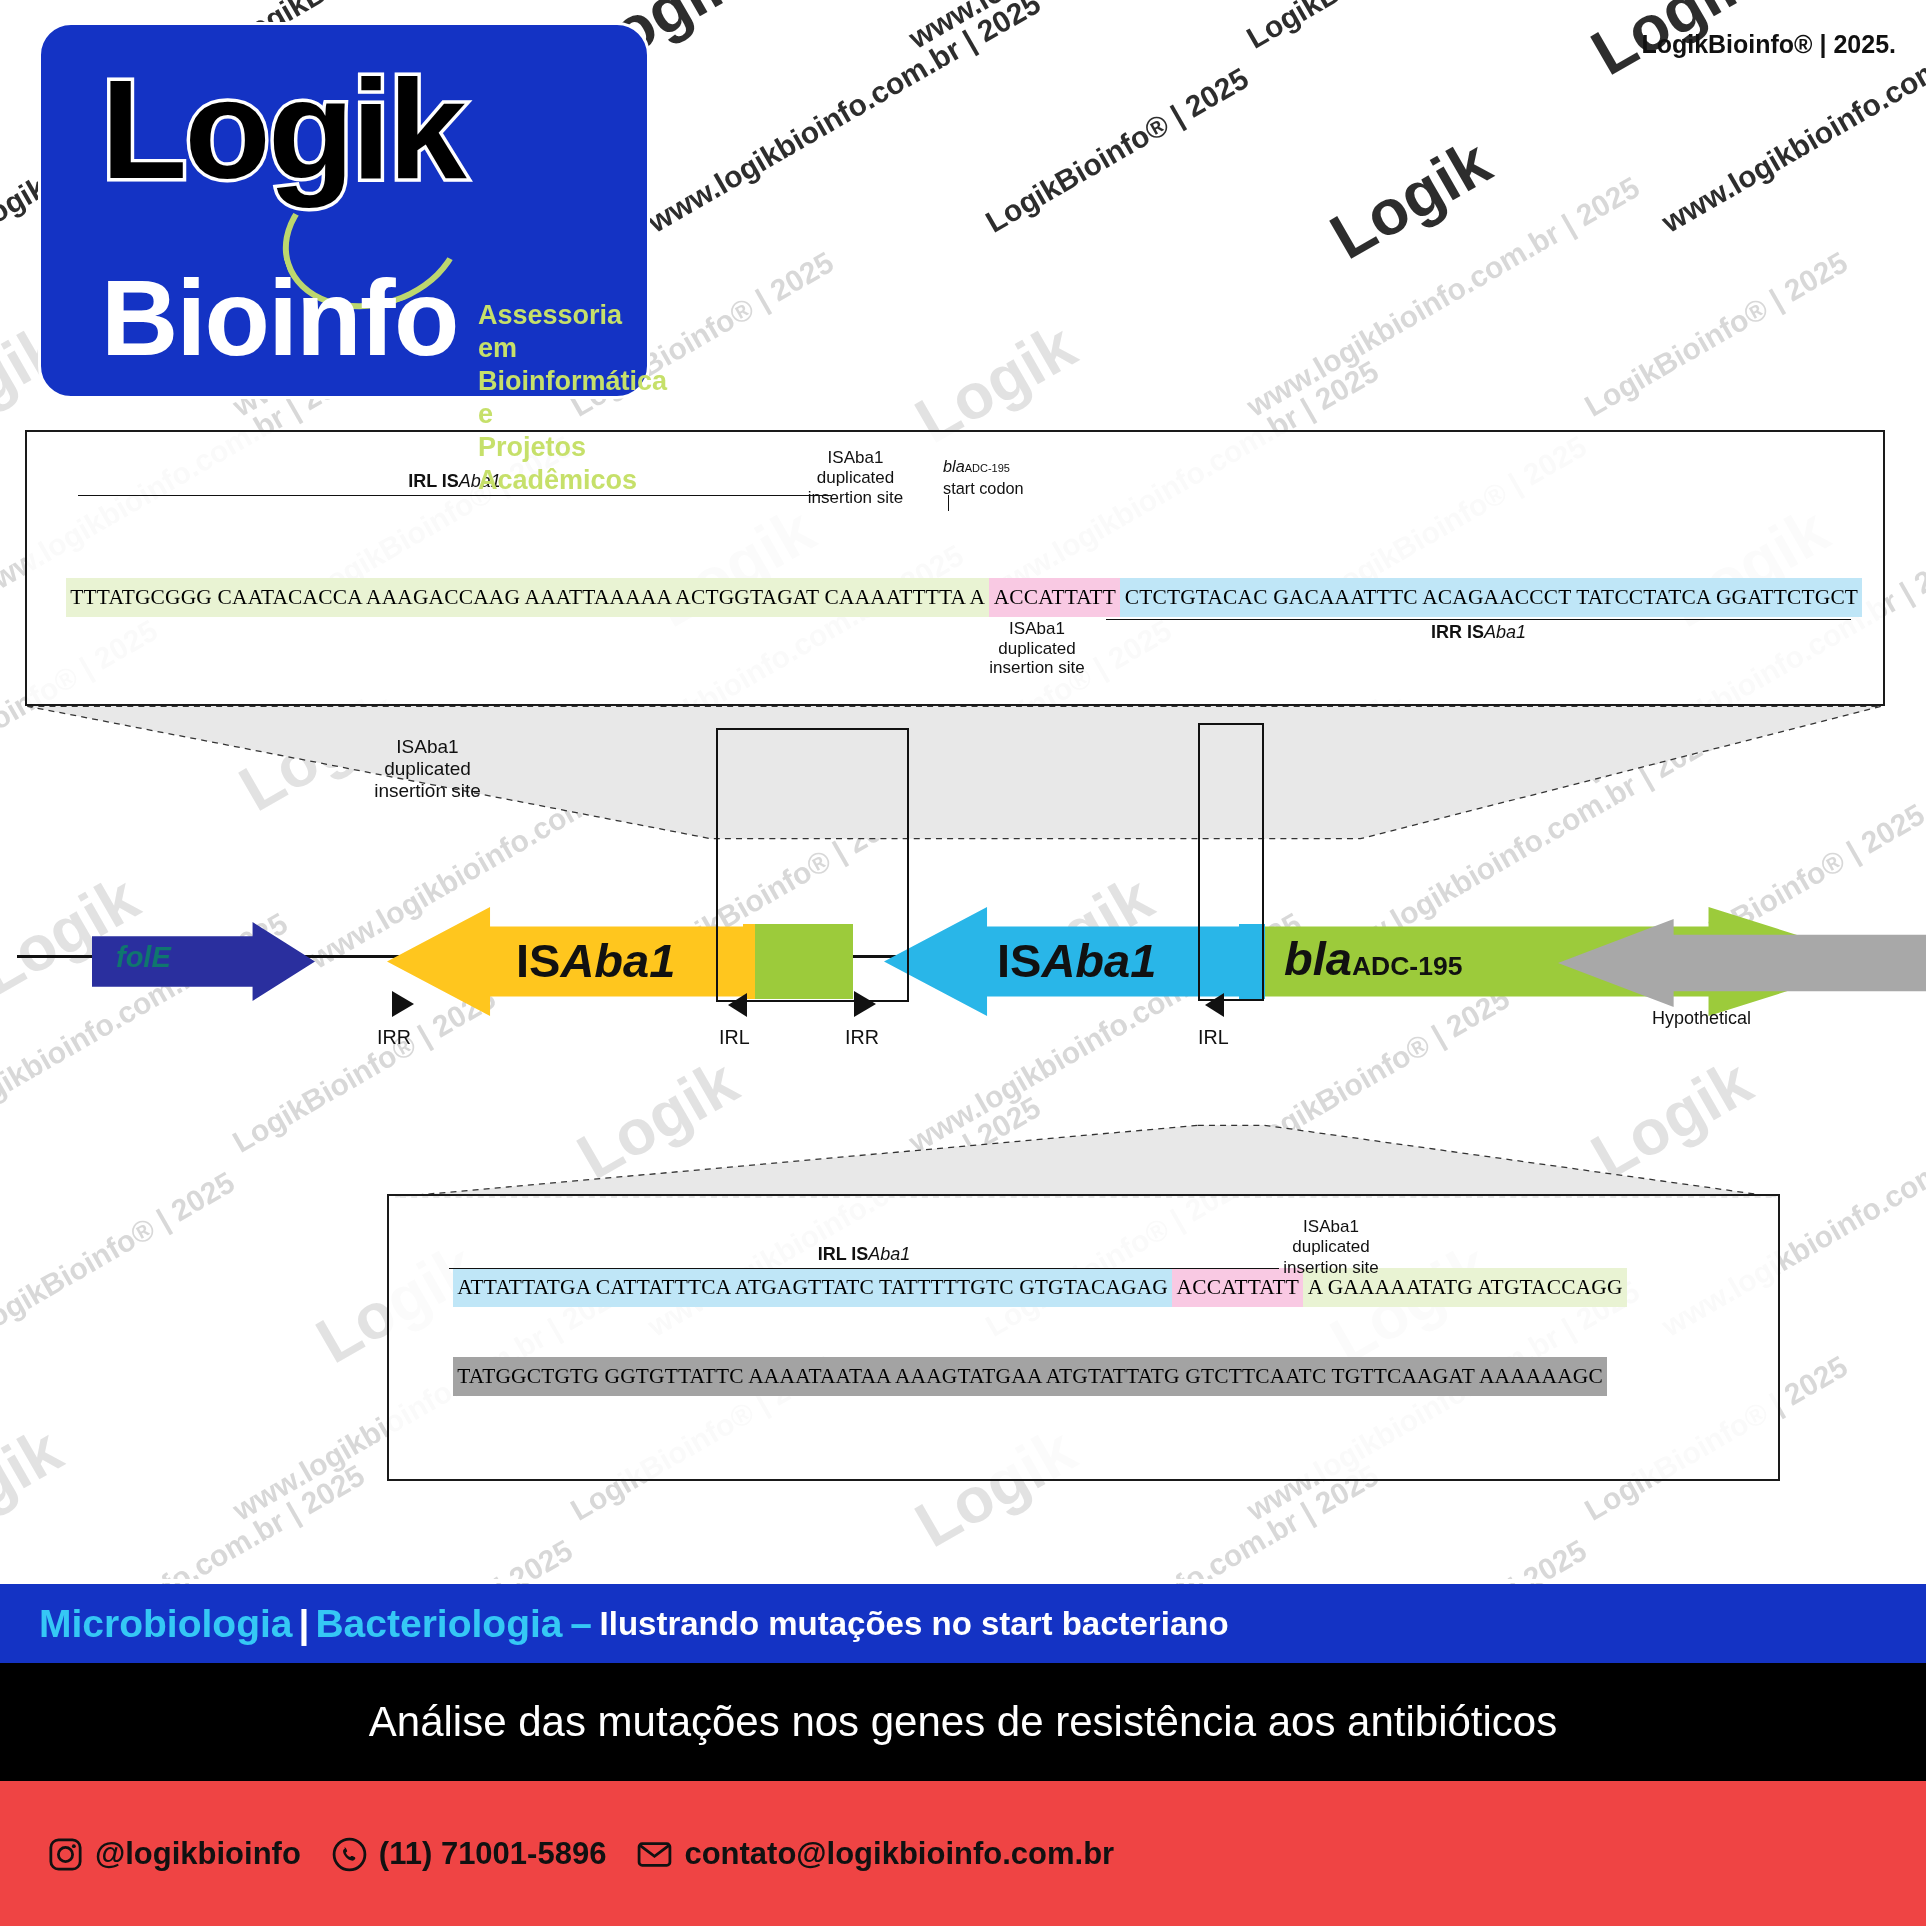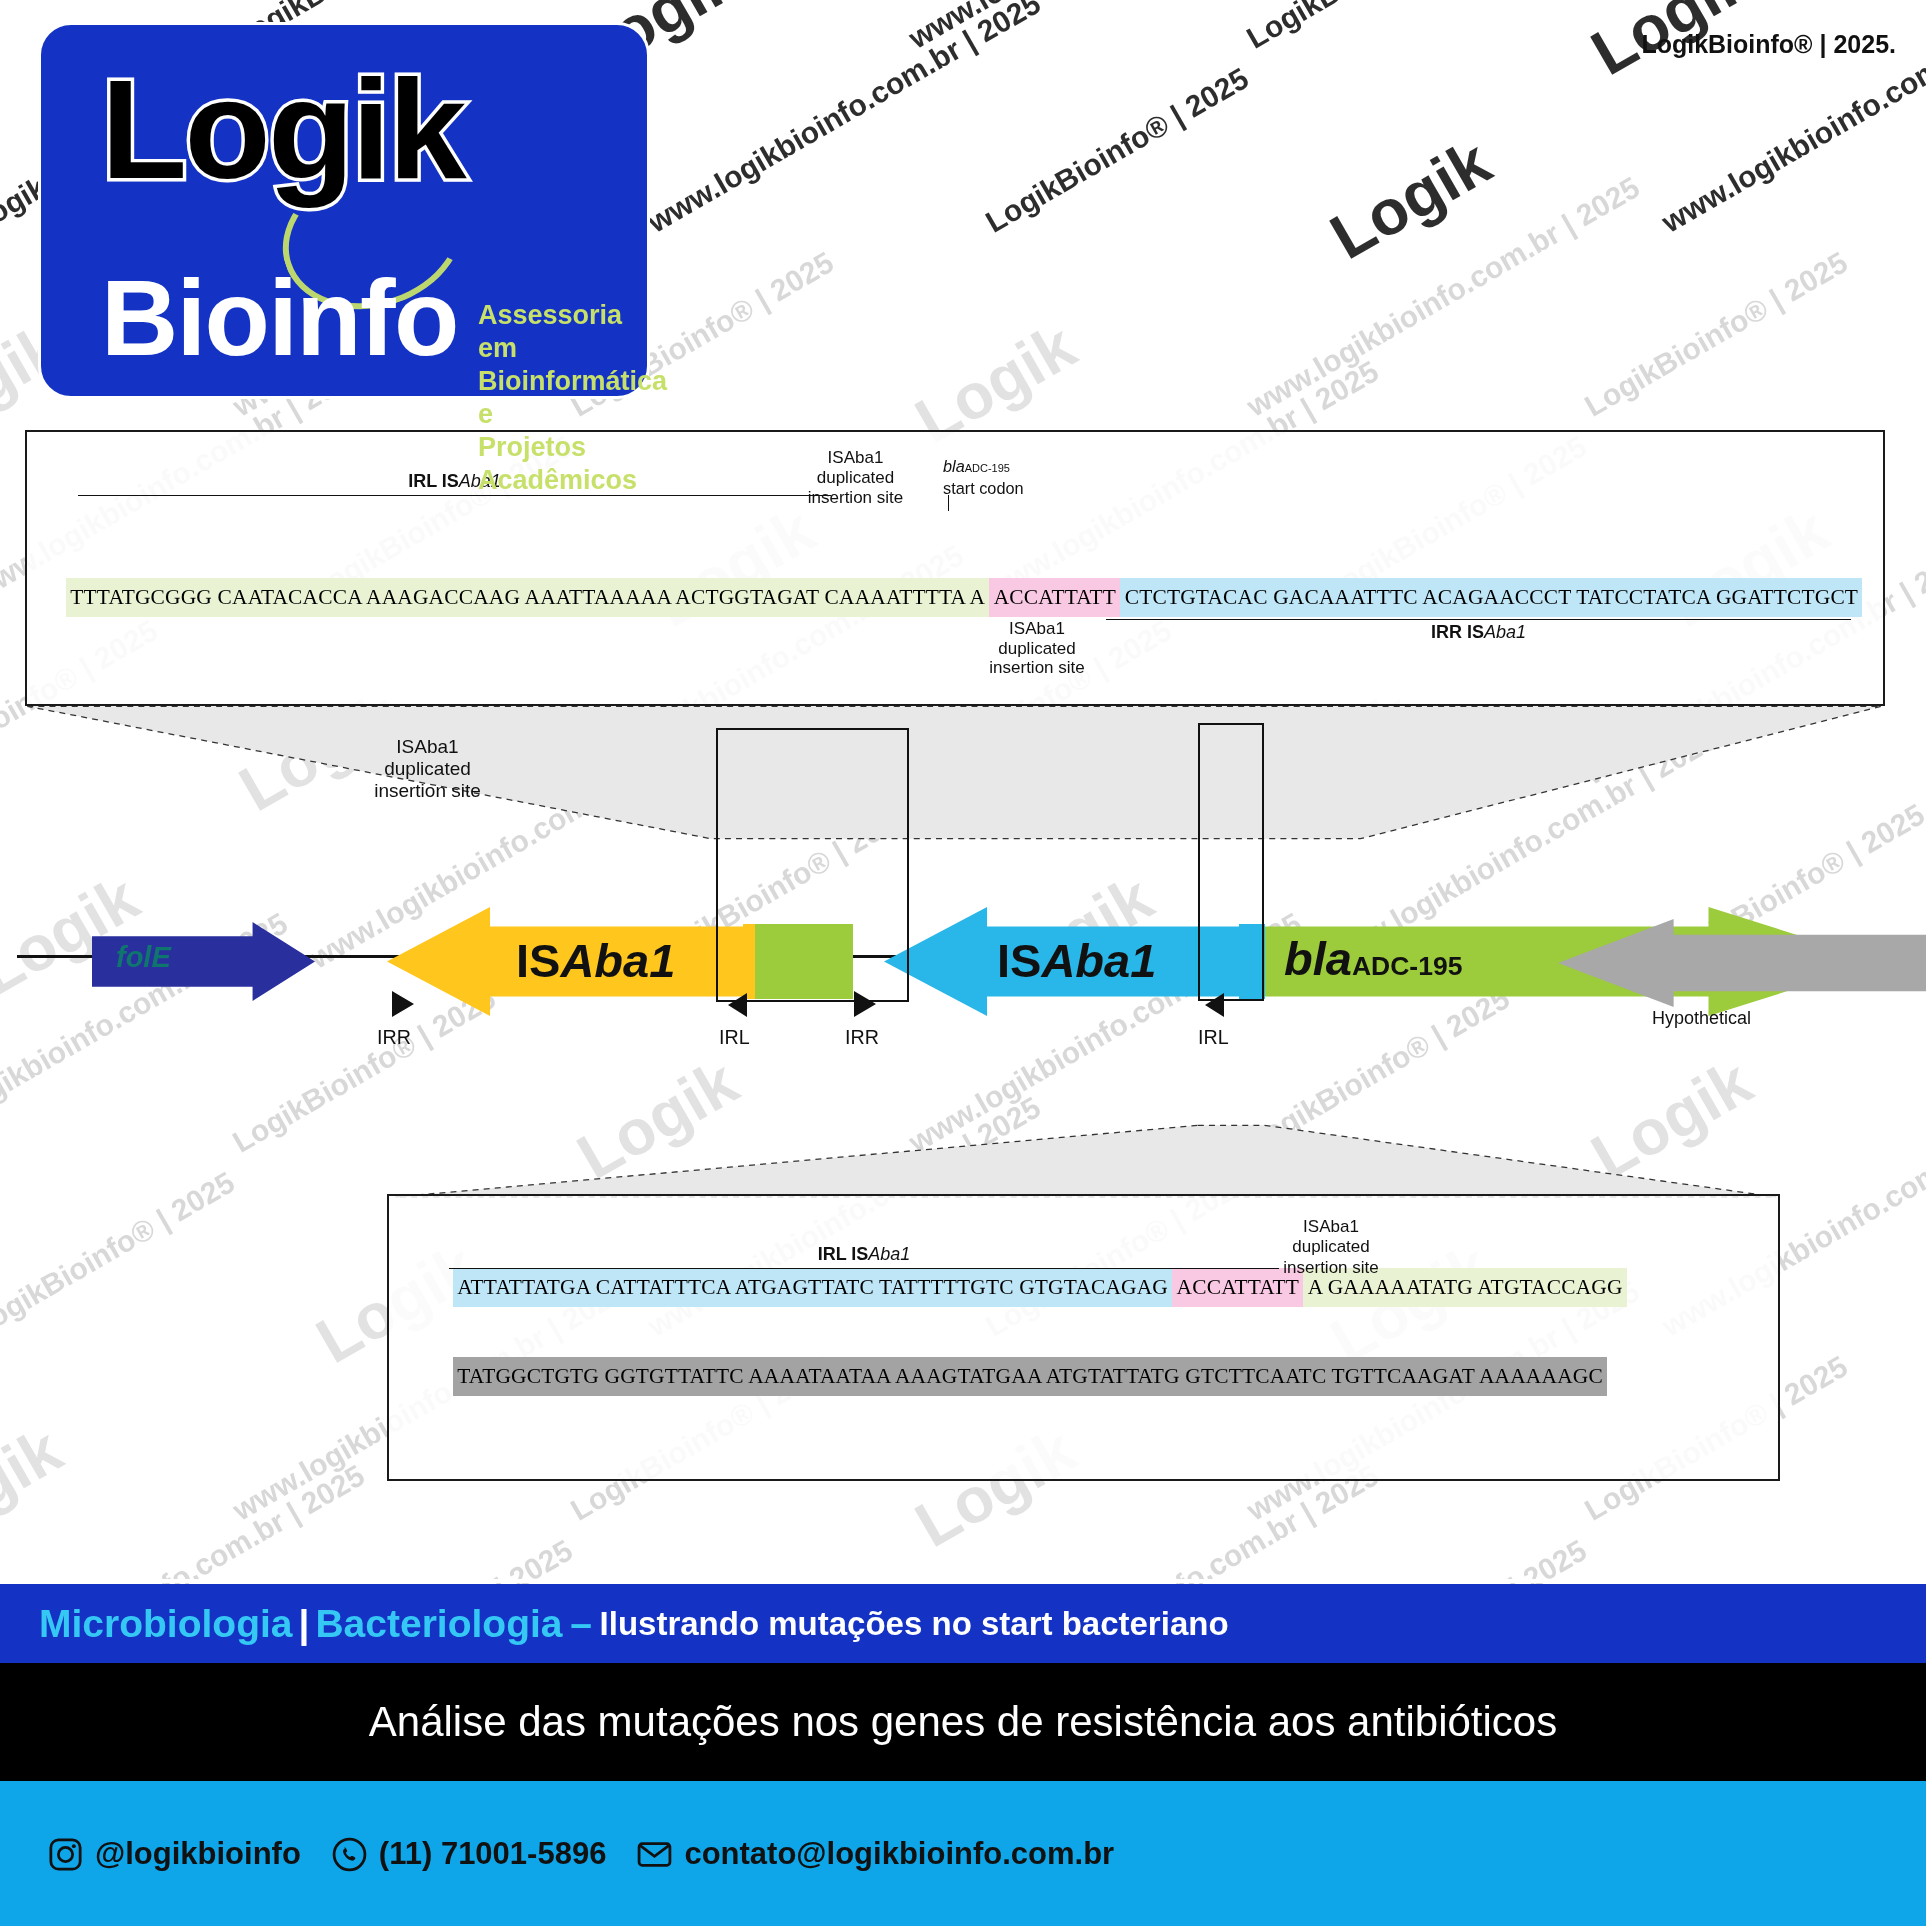--- a/index.html
+++ b/index.html
@@ -163,21 +163,21 @@
 
   #band-black {
     position:absolute; left:0; top:1663px; width:1926px; height:118px;
     background:#000000; z-index:20;
     display:flex; align-items:center; justify-content:center;
   }
   #band-black .title { font-size:42px; color:#ffffff; }
 
   #contact {
     position:absolute; left:0; top:1781px; width:1926px; height:146px;
-    background:#0ea5e9; z-index:20;
+    background:#ef4444; z-index:20;
     display:flex; align-items:center; padding-left:47px; gap:30px;
   }
   .contact-item { display:flex; align-items:center; gap:11px; }
   .contact-item .txt { font-size:31px; font-weight:bold; color:#111; }
   .ic { width:37px; height:37px; flex:0 0 37px; }
   #divider-top { position:absolute; left:0; top:1579px; width:1926px; height:4.3px; background:#ffffff; z-index:19; }
 </style>
 </head>
 <body>
 

